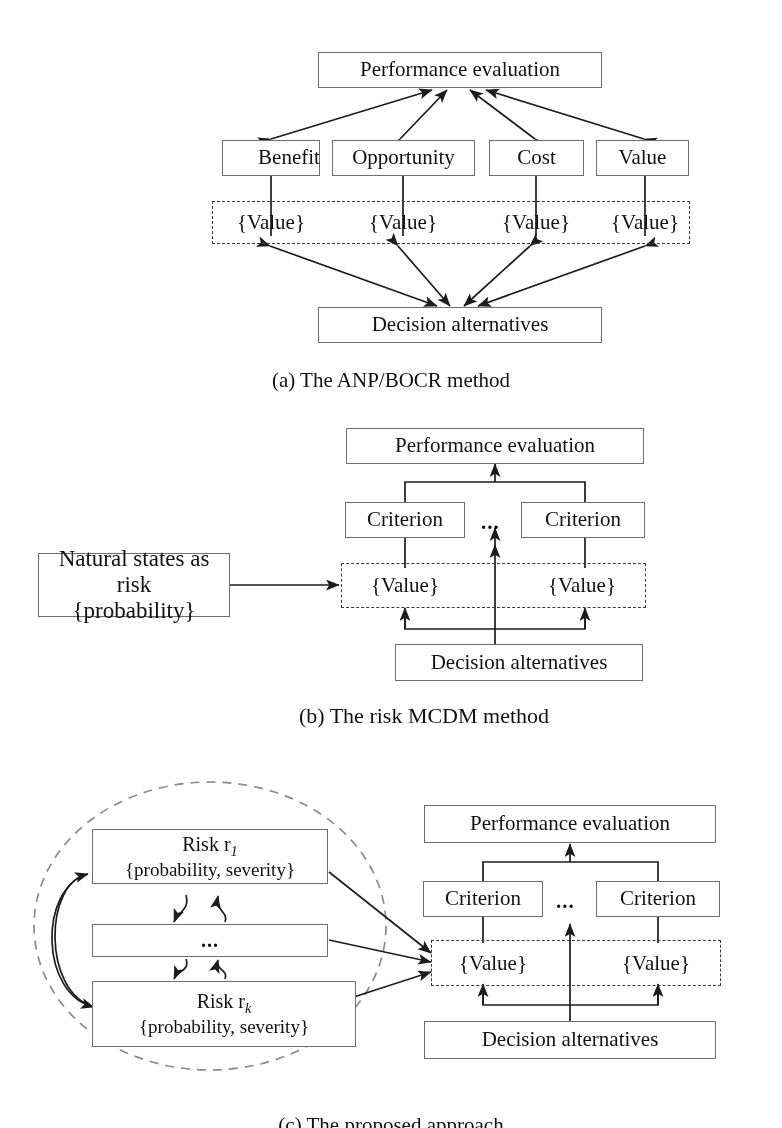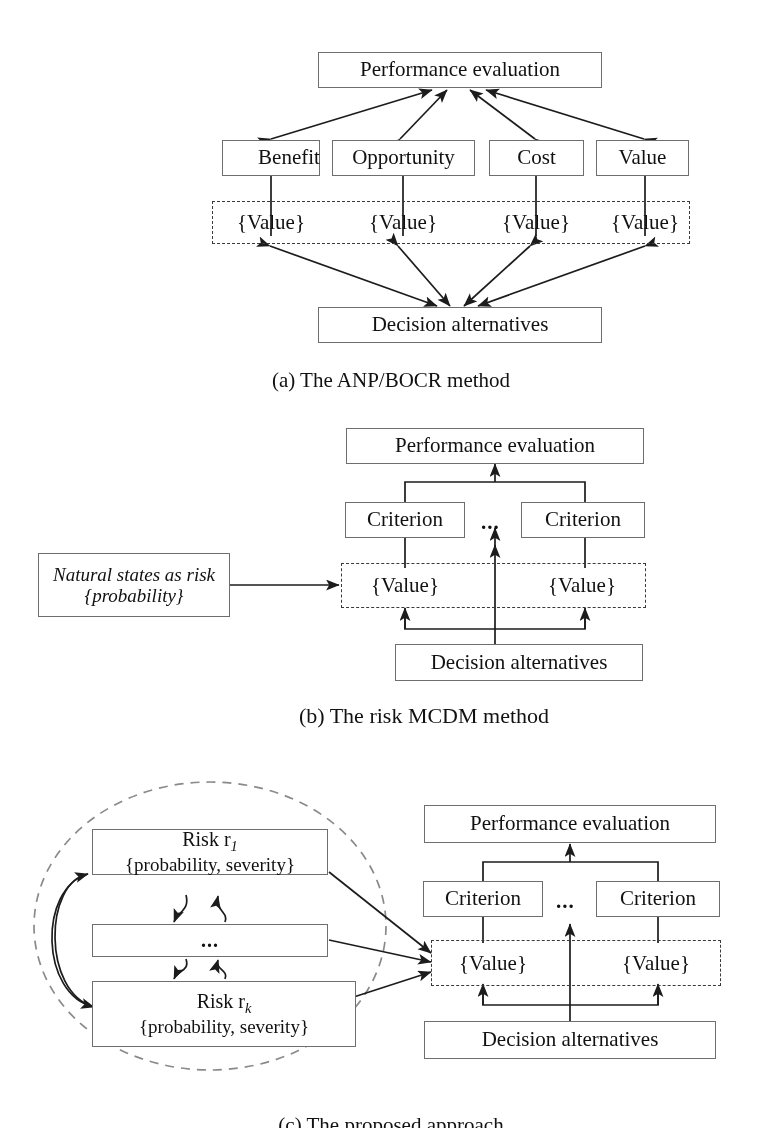--- a/index.html
+++ b/index.html
@@ -232,21 +232,21 @@
     <div class="node" style="left:345px; top:462px; width:120px; height:36px; font-size:21px;">
       <span>Criterion</span>
     </div>
     <div class="dots" style="left:481px; top:470px; font-size:21px;">
       <span>...</span>
     </div>
     <div class="node" style="left:521px; top:462px; width:124px; height:36px; font-size:21px;">
       <span>Criterion</span>
     </div>
 
-    <div class="node multiline" style="left:38px; top:513px; width:192px; height:64px; font-size:19px;font-style:italic;">
+    <div class="node multiline" style="left:38px; top:513px; width:192px; height:64px; font-size:23px;">
       <span>Natural states as risk</span>
       <span>{probability}</span>
     </div>
 
     <div class="dashed-group" style="left:341px; top:523px; width:305px; height:45px;"></div>
 
     <div class="valuecell" style="left:350px; top:524px; width:110px; height:43px; font-size:21px;">
       <span>{Value}</span>
     </div>
     <div class="valuecell" style="left:527px; top:524px; width:110px; height:43px; font-size:21px;">
@@ -257,21 +257,21 @@
       <span>Decision alternatives</span>
     </div>
 
     <div class="caption" style="left:0; top:663px; font-size:22px;padding-left:33px;">
       <span>(b) The risk MCDM method</span>
     </div>
   </div>
 
   <div class="panel">
 
-    <div class="node multiline" style="left:92px; top:789px; width:236px; height:46px; font-size:20px;font-family:Liberation Serif, serif;">
+    <div class="node multiline" style="left:92px; top:789px; width:236px; height:55px; font-size:20px;font-family:Liberation Serif, serif;">
       <span><span>Risk r</span><span class="sub">1</span></span>
       <span style="font-size:19px;">{probability, severity}</span>
     </div>
 
     <div class="node" style="left:92px; top:884px; width:236px; height:33px; font-size:20px;">
       <span class="dots" style="position:static;">...</span>
     </div>
 
     <div class="node multiline" style="left:92px; top:941px; width:264px; height:66px; font-size:20px;">
       <span><span>Risk r</span><span class="sub">k</span></span>

